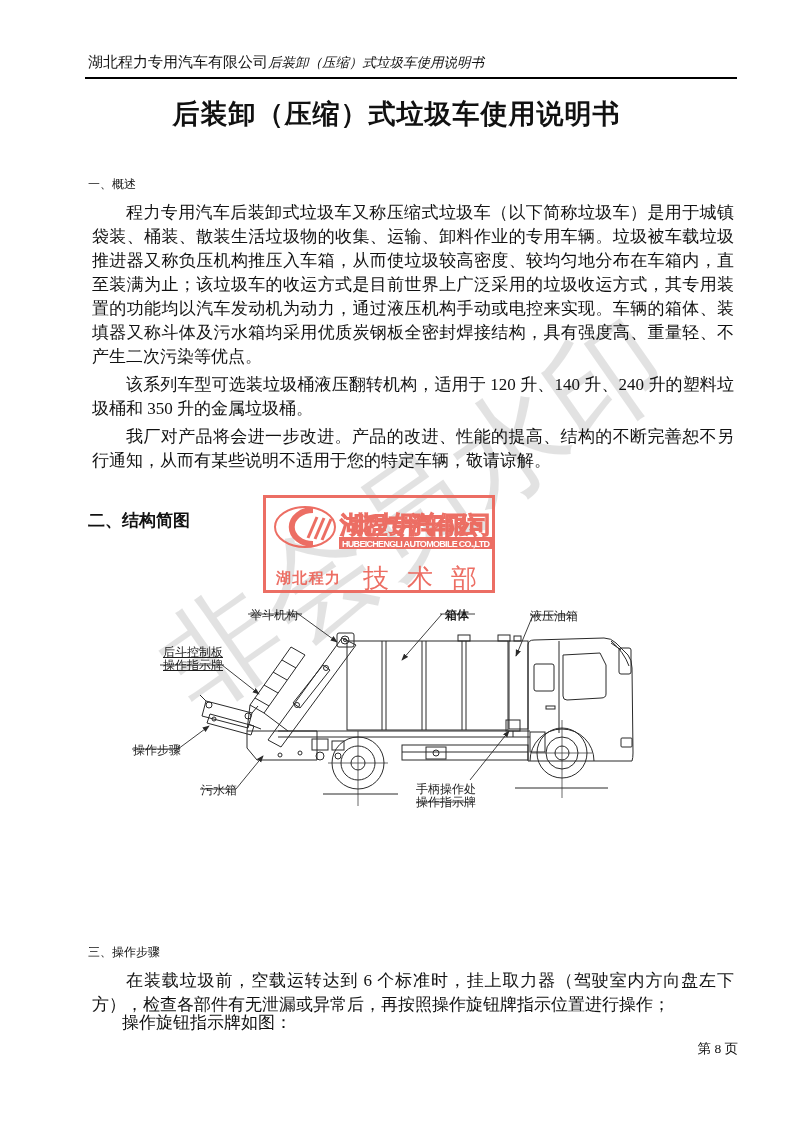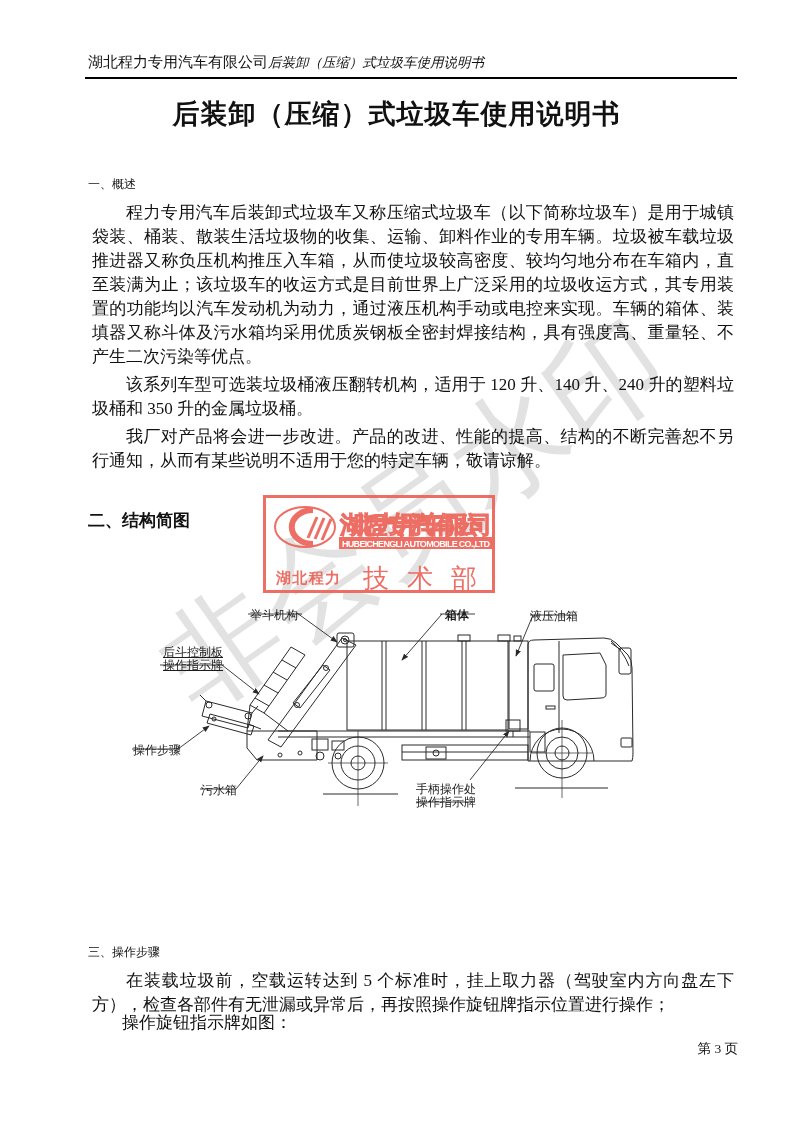--- a/index.html
+++ b/index.html
@@ -205,20 +205,20 @@
       <div class="dlbl" style="left:3px;top:138px;">操作步骤</div>
       <div class="dlbl" style="left:71px;top:178px;">污水箱</div>
       <div class="dlbl center" style="left:286px;top:177px;width:60px;">
         <div>手柄操作处</div>
         <div>操作指示牌</div>
       </div>
     </div>
 
     <section class="tblock blockC">
       <h2>三、操作步骤</h2>
-      <p>在装载垃圾前，空载运转达到 5 个标准时，挂上取力器（驾驶室内方向盘左下方），检查各部件有无泄漏或异常后，再按照操作旋钮牌指示位置进行操作；</p>
+      <p>在装载垃圾前，空载运转达到 6 个标准时，挂上取力器（驾驶室内方向盘左下方），检查各部件有无泄漏或异常后，再按照操作旋钮牌指示位置进行操作；</p>
     </section>
 
     <p class="note-line">操作旋钮指示牌如图：</p>
 
-    <div class="footer">第 3 页</div>
+    <div class="footer">第 8 页</div>
   </div>
 </div>
 
 </body></html>

